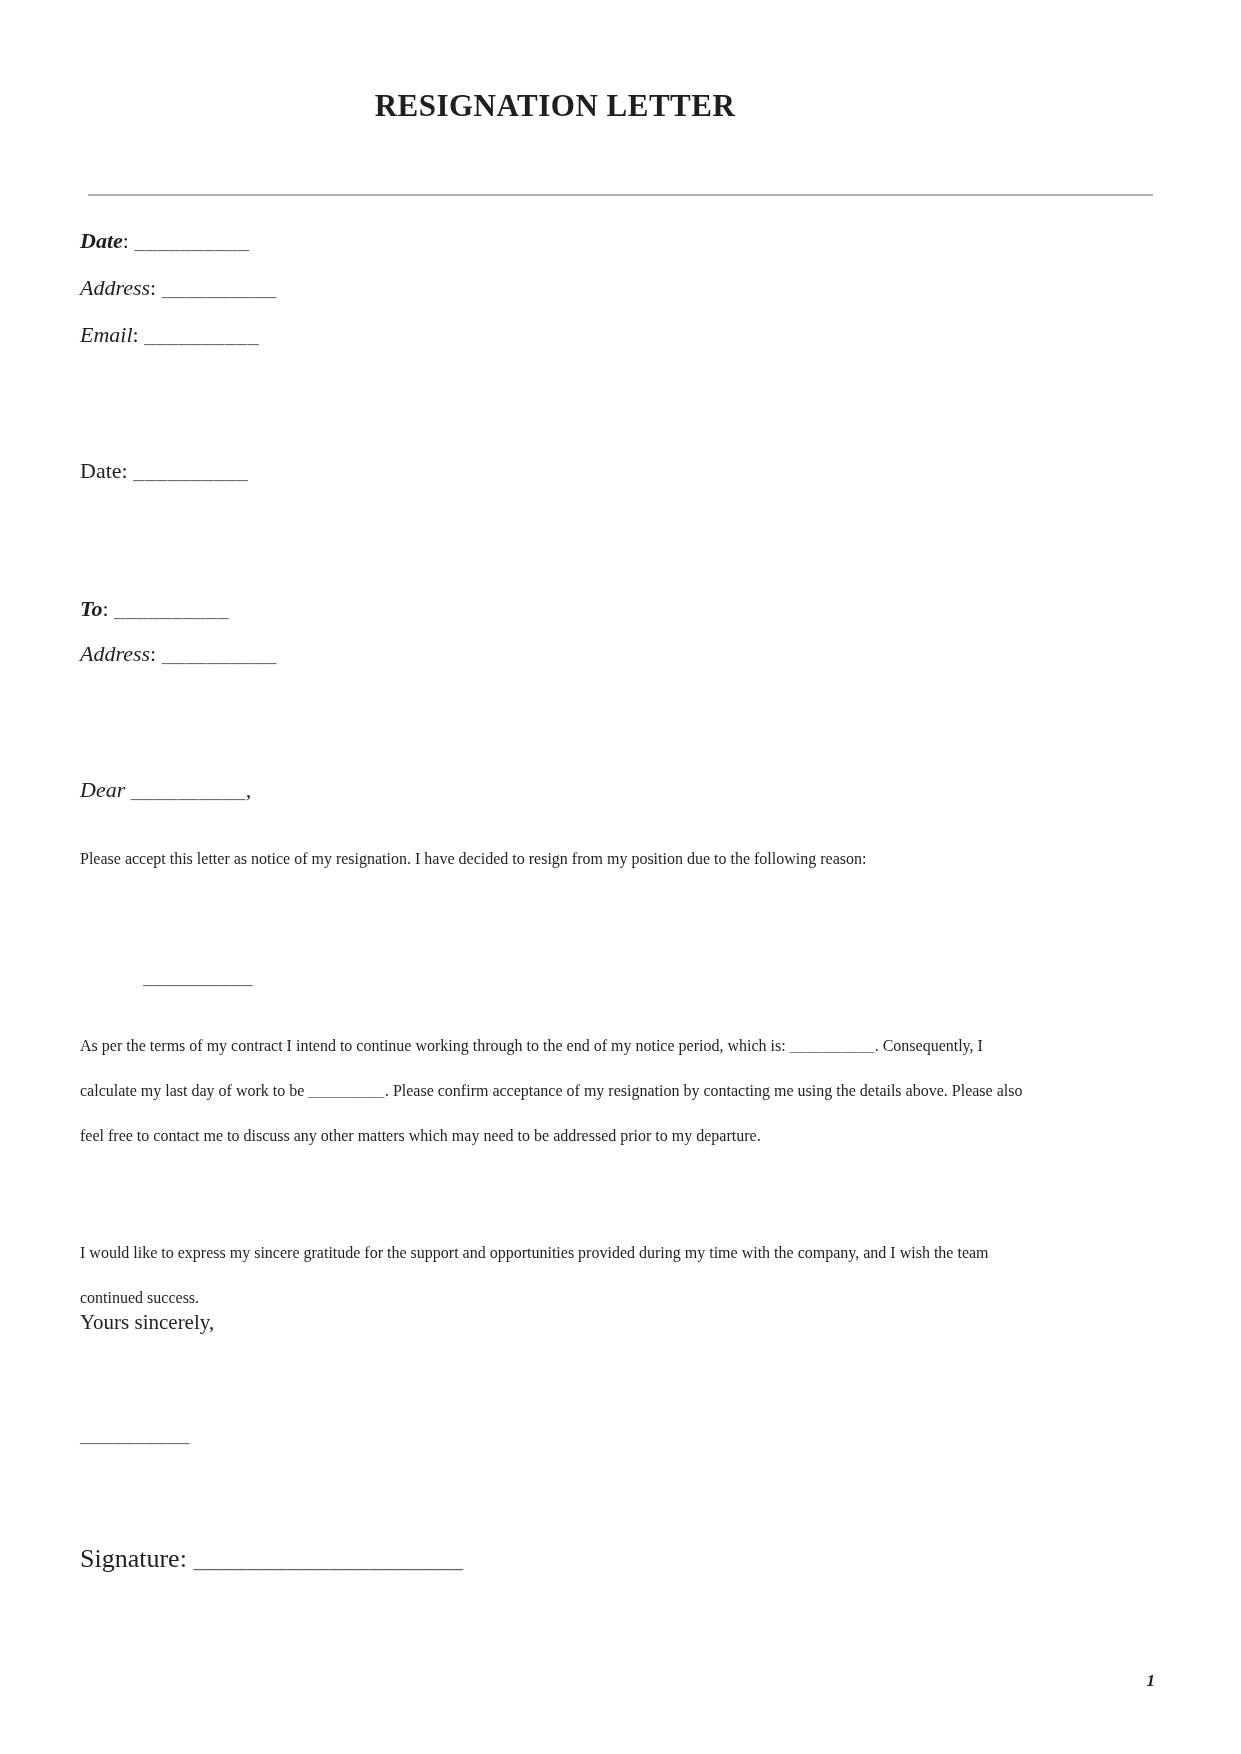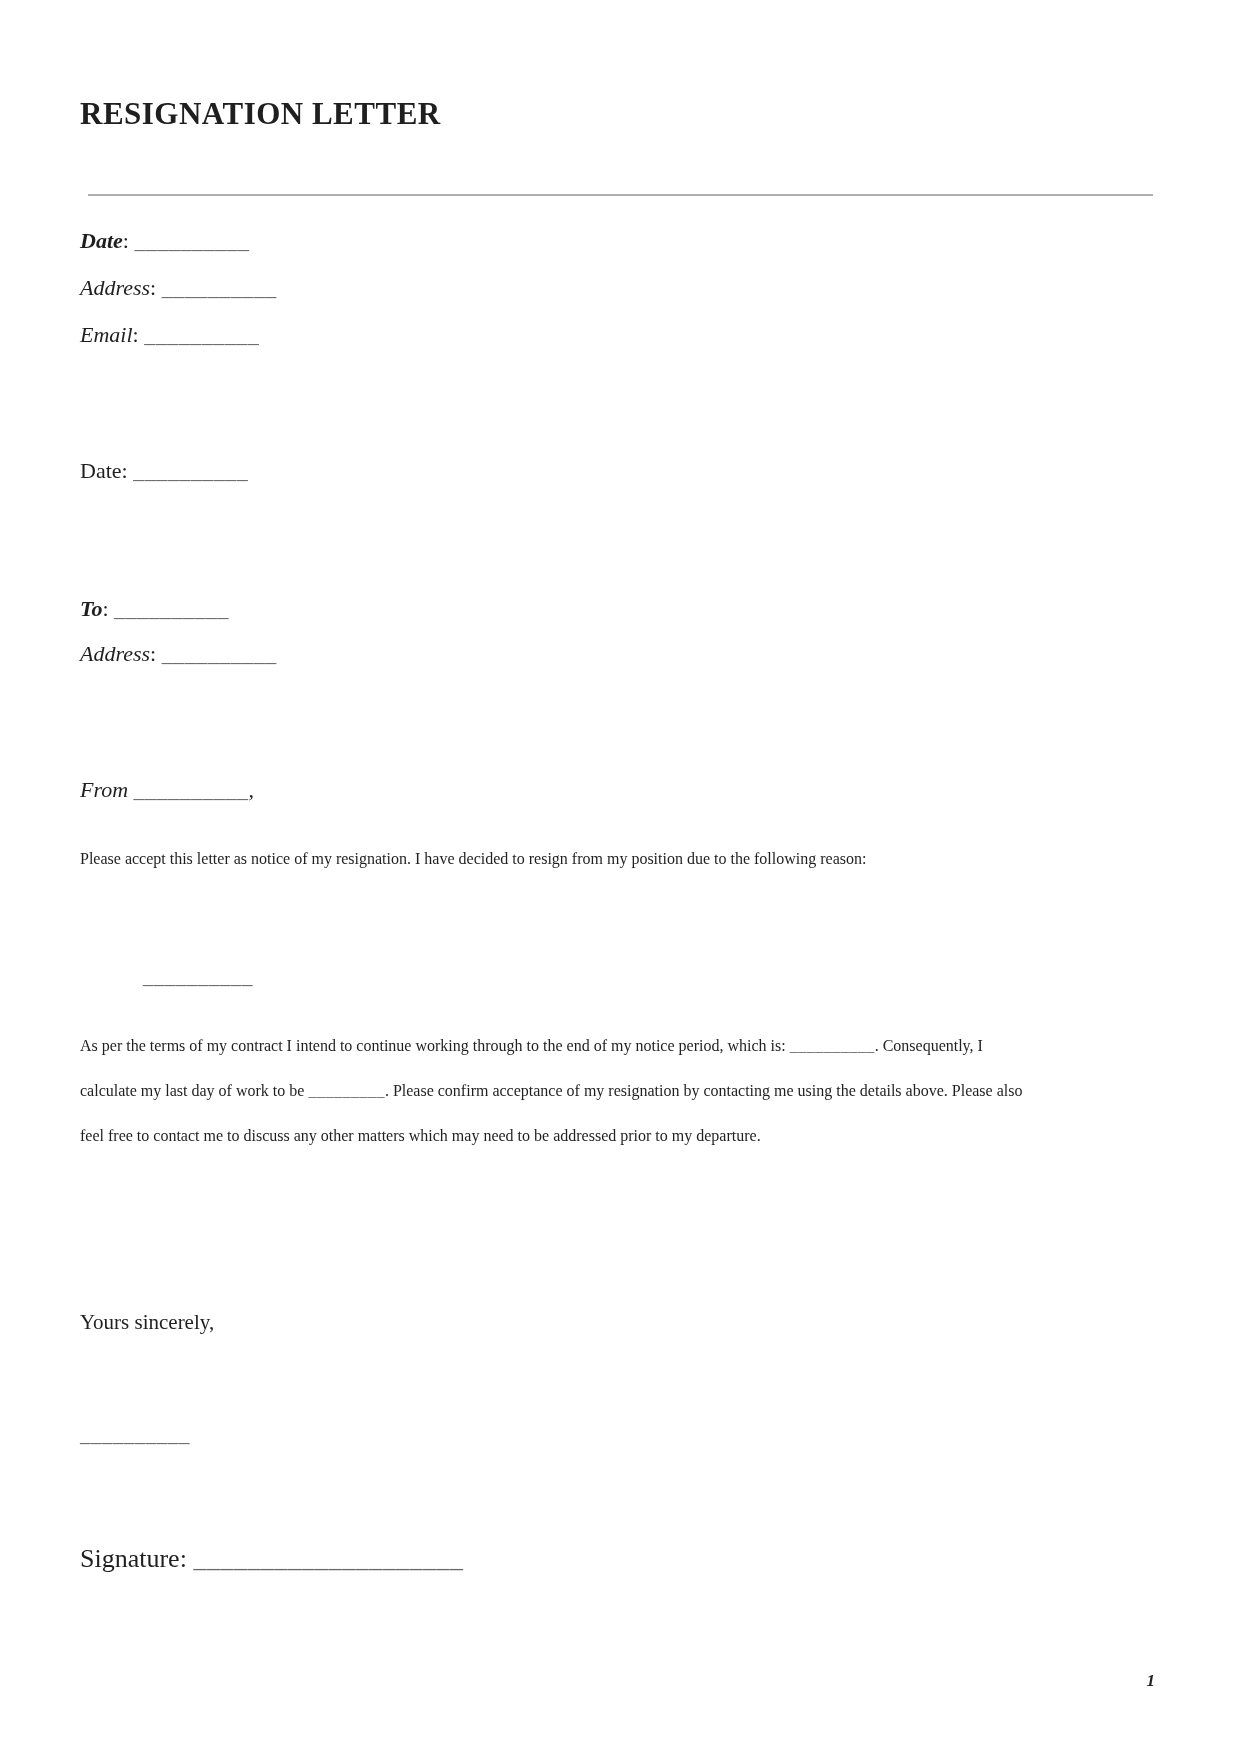--- a/index.html
+++ b/index.html
@@ -12,22 +12,22 @@
     color: var(--text, #1f1f1f);
     overflow: hidden;
   }
   .abs { position: absolute; margin: 0; }
   .row { left: 80px; font-size: 22px; white-space: nowrap; }
   .para { left: 80px; width: 944px; font-size: 16px; line-height: 45px; text-align: left; }
   .bi { font-weight: bold; font-style: italic; }
   .it { font-style: italic; }
   .blank { color: var(--blank, #666666); letter-spacing: 0.5px; }
   #doc-title {
-    left: 80px; top: 96px; width: 950px;
-    text-align: left;
+    left: 80px; top: 88px; width: 950px;
+    text-align: center;
     font-size: 31px; font-weight: bold; letter-spacing: 0.5px;
   }
   .divider {
     left: 88px; top: 194px; width: 1065px;
     border: none; border-top: 2px solid var(--divider, #b0b0b0);
     height: 0;
   }
   #topic-heading {
     left: 80px; top: 705px; width: 950px;
     text-align: center;
@@ -64,29 +64,30 @@
   <p class="abs row" style="top:458px"><span class="b">Date</span><span>:</span>
     <span class="blank">__________</span></p>
 
   <p class="abs row" style="top:596px"><span class="bi">To</span><span>:</span>
     <span class="blank">__________</span></p>
 
   <p class="abs row" style="top:641px"><span class="it">Address</span><span>:</span>
     <span class="blank">__________</span></p>
 
 
-  <p class="abs row" style="top:777px"><span class="it">From</span>
+  <p class="abs row" style="top:777px"><span class="it">Dear</span>
     <span class="blank">__________</span><span class="it">,</span></p>
 
   <p class="abs para" style="top:836px">Please accept this letter as notice of my resignation. I have decided to resign from my position due to the following reason:</p>
 
   <p class="abs blank" id="reason-blank-line">__________</p>
 
   <p class="abs para" style="top:1023px"><span>As per the terms of my contract I intend to continue working through to the end of my notice period, which is: </span><span class="blank">__________</span><span>. Consequently, I calculate my last day of work to be </span><span class="blank">_________</span><span>. Please confirm acceptance of my resignation by contacting me using the details above. Please also feel free to contact me to discuss any other matters which may need to be addressed prior to my departure.</span></p>
 
+  <p class="abs para" style="top:1230px">I would like to express my sincere gratitude for the support and opportunities provided during my time with the company, and I wish the team continued success.</p>
 
   <p class="abs row" id="valediction">Yours sincerely,</p>
 
   <p class="abs row blank" id="name-blank-line">__________</p>
 
   <p class="abs row" id="signature-row"><span>Signature:</span>
     <span class="blank">____________________</span></p>
 
   <p class="abs" id="page-number">1</p>
 

